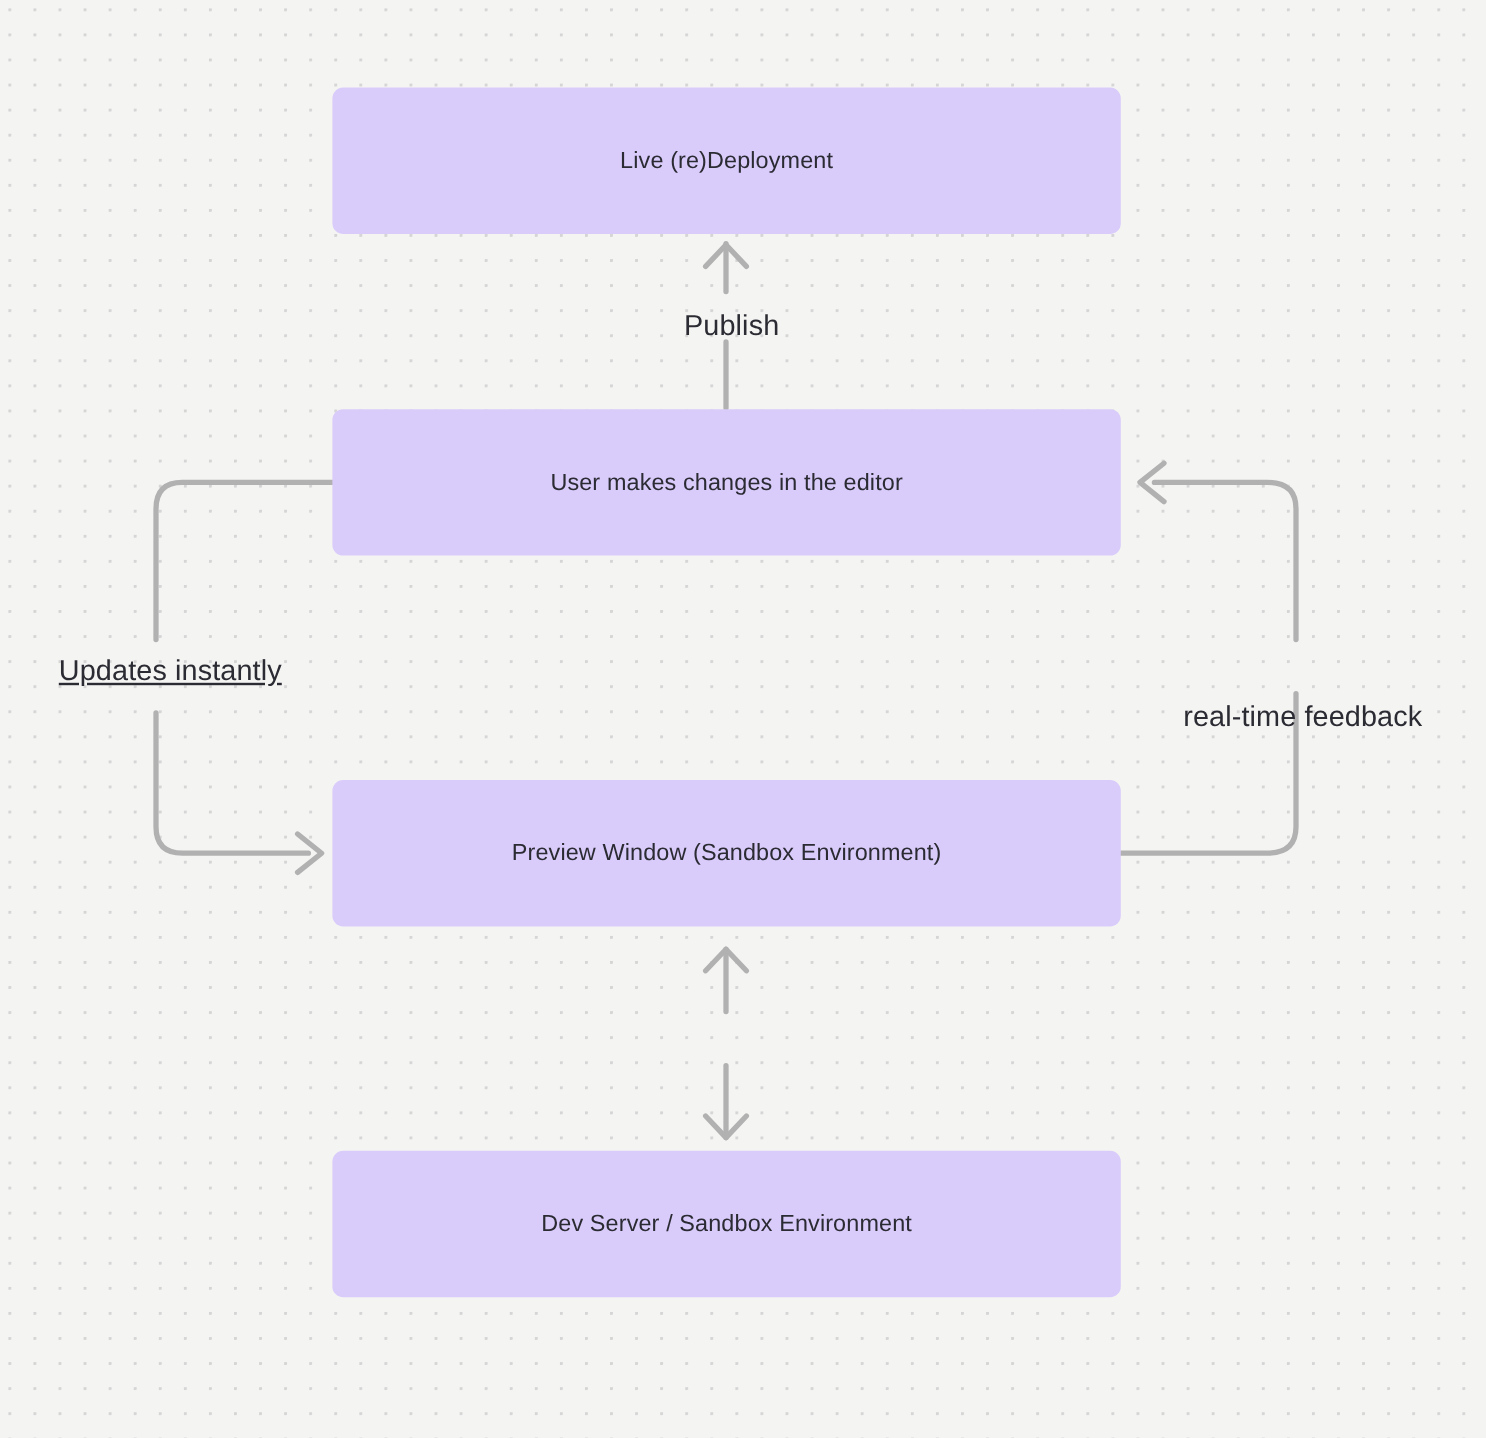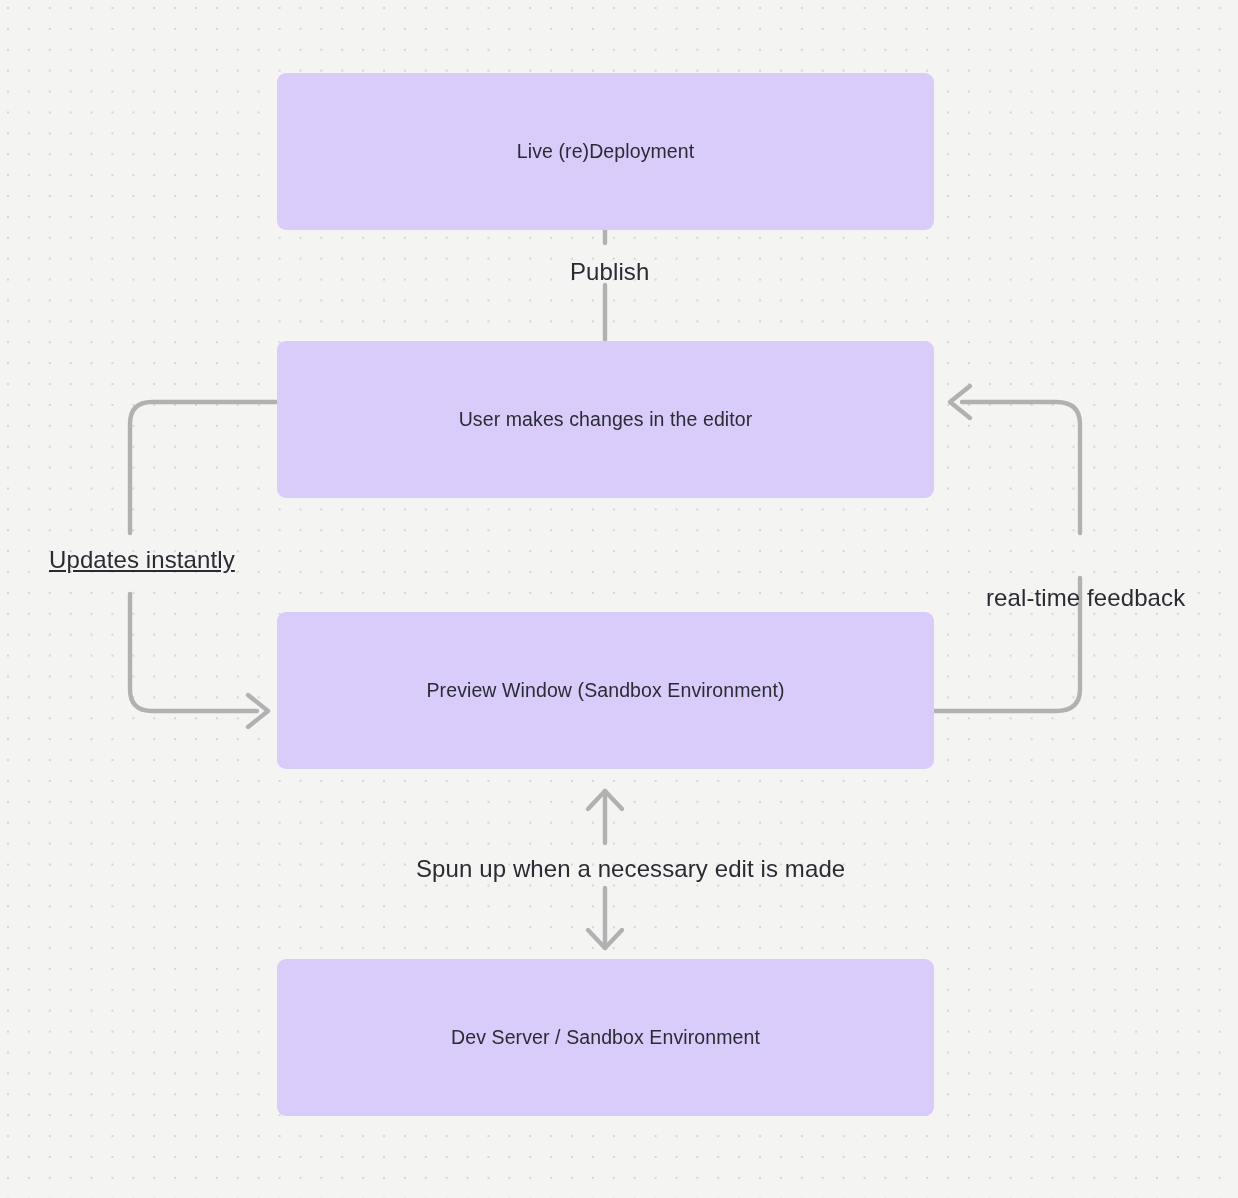--- a/index.html
+++ b/index.html
@@ -21,38 +21,38 @@
     background-color: #f4f4f3;
     background-image: radial-gradient(circle at 1px 1px, #d5d5d5 1.4px, transparent 1.5px);
     background-size: 20.9px 20.9px;
     background-position: 7px 7px;
     overflow: hidden;
   }
   .node {
     position: absolute;
     left: 277px;
     width: 657px;
-    height: 157px;
+    height: 122px;
     background: #d9cbfa;
     border-radius: 9px;
     display: flex;
     align-items: center;
     justify-content: center;
     box-sizing: border-box;
   }
   .node-label {
     font-size: 19.5px;
     color: #2b2b33;
     letter-spacing: 0.1px;
     text-align: center;
     white-space: nowrap;
   }
   #node-live      { top: 73px; }
   #node-user      { top: 341px; }
-  #node-preview   { top: 612px; }
+  #node-preview   { top: 650px; }
   #node-devserver { top: 959px; }
 
   #edges {
     position: absolute;
     left: 0;
     top: 0;
     width: 1238px;
     height: 1198px;
     pointer-events: none;
   }
@@ -95,21 +95,20 @@
       <path d="M 588 930 L 605 948 L 622 930"></path>
     </g>
   </svg>
 
   <div class="edge-label" id="label-publish">Publish</div>
 
   <div class="edge-label" id="label-updates">Updates instantly</div>
 
   <div class="edge-label" id="label-realtime">real-time feedback</div>
 
-  <div class="edge-label" id="label-spunup">Spun up when a necessary edit is made</div>
 
   <div class="node" id="node-live">
     <span class="node-label">Live (re)Deployment</span>
   </div>
 
   <div class="node" id="node-user">
     <span class="node-label">User makes changes in the editor</span>
   </div>
 
   <div class="node" id="node-preview">

